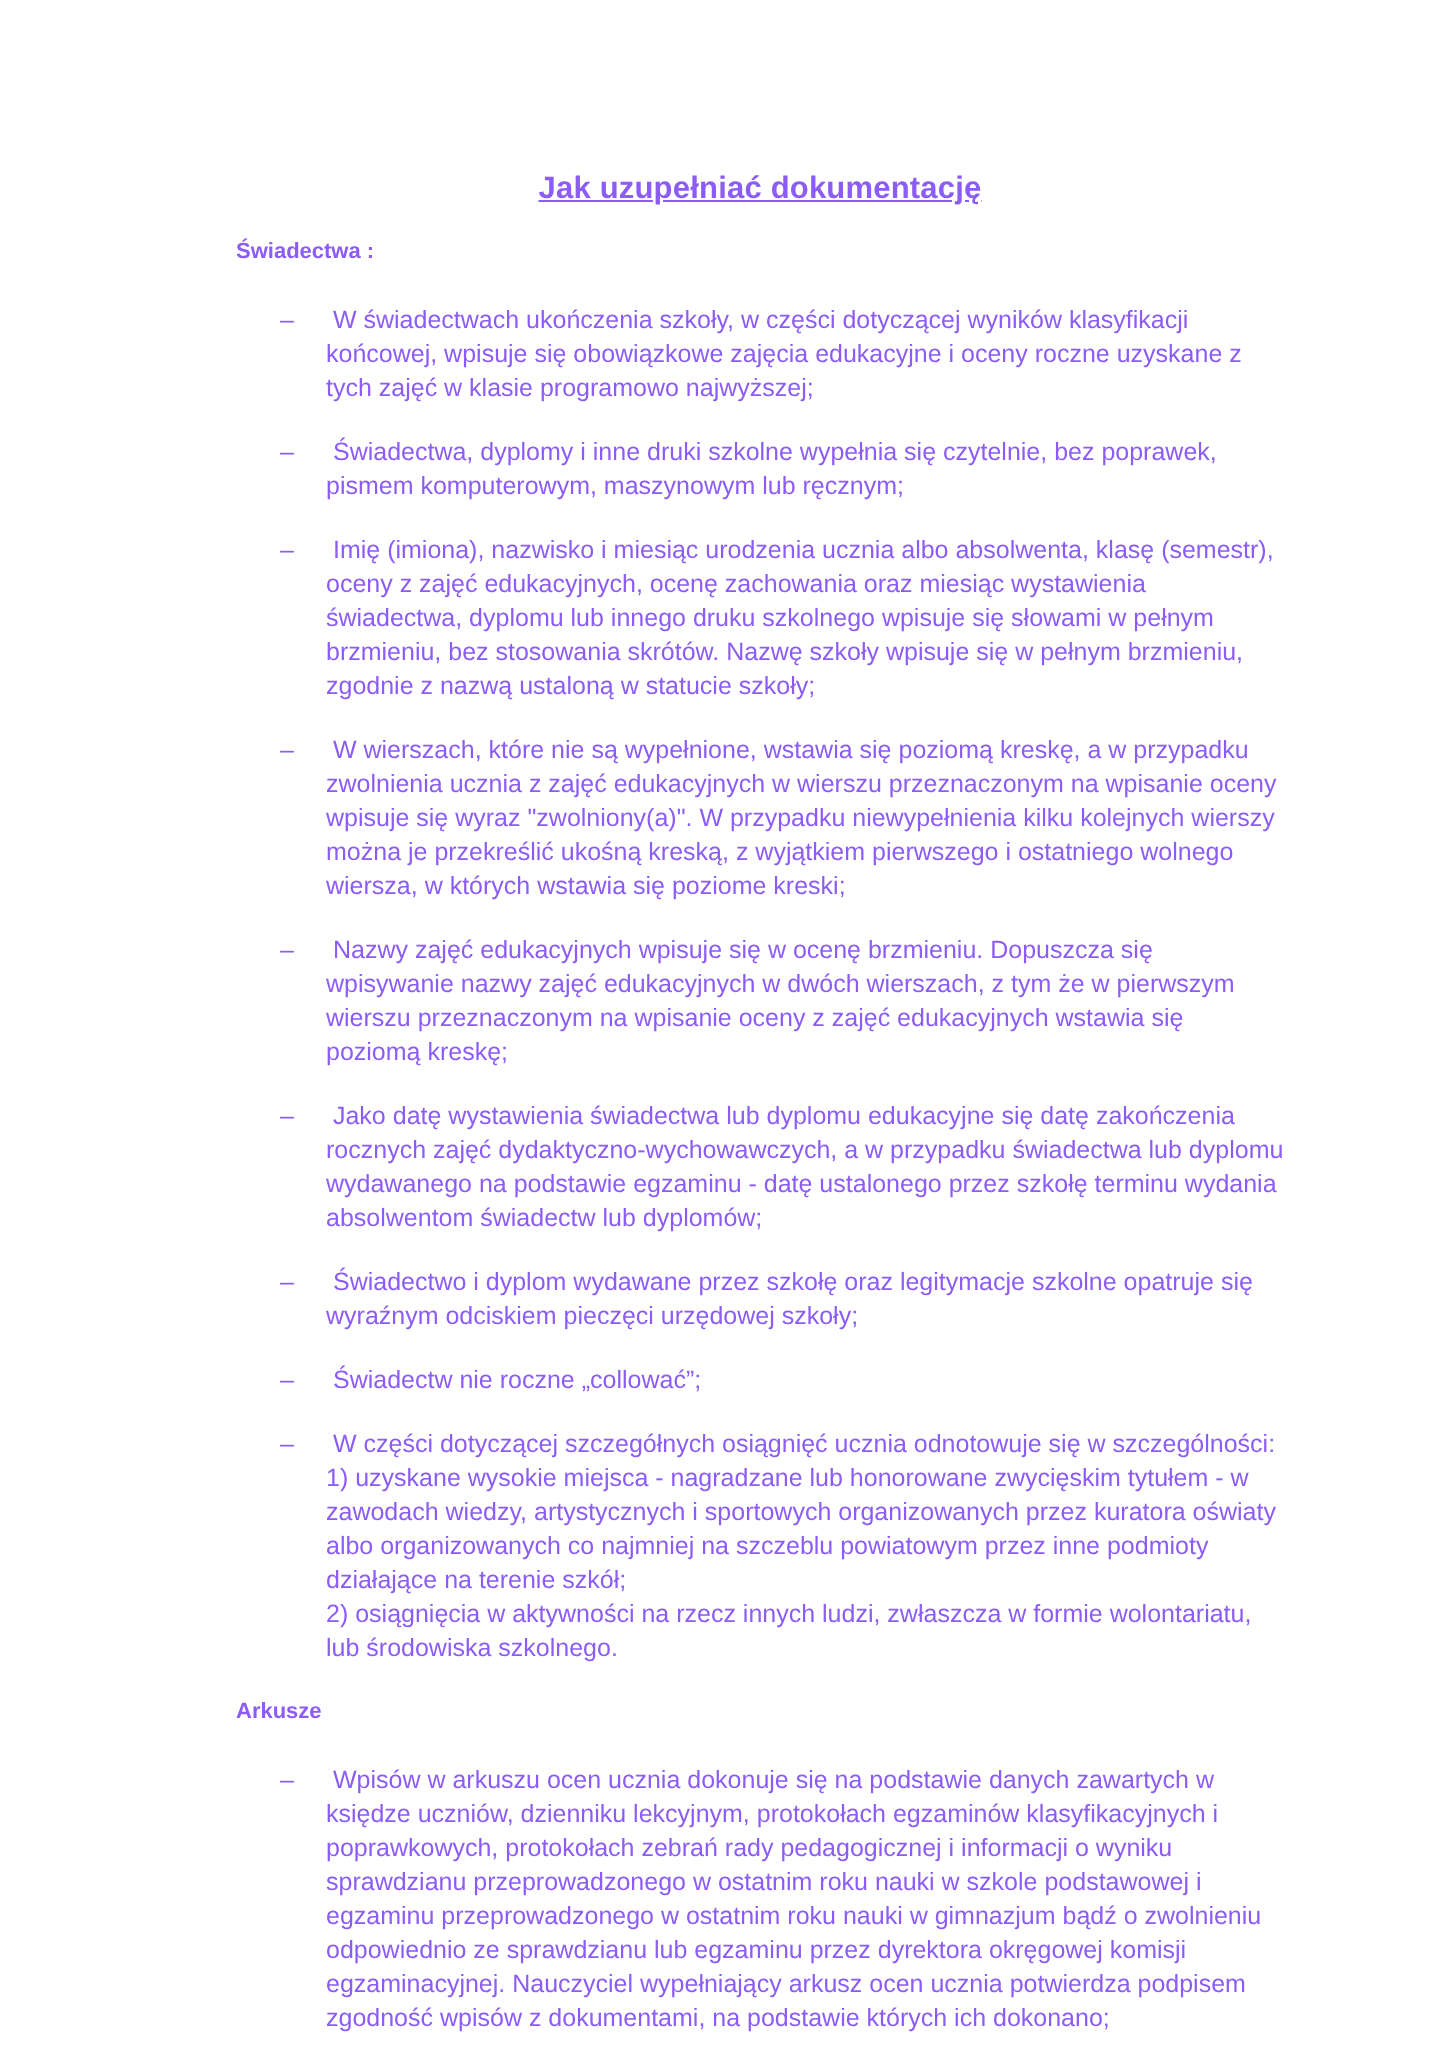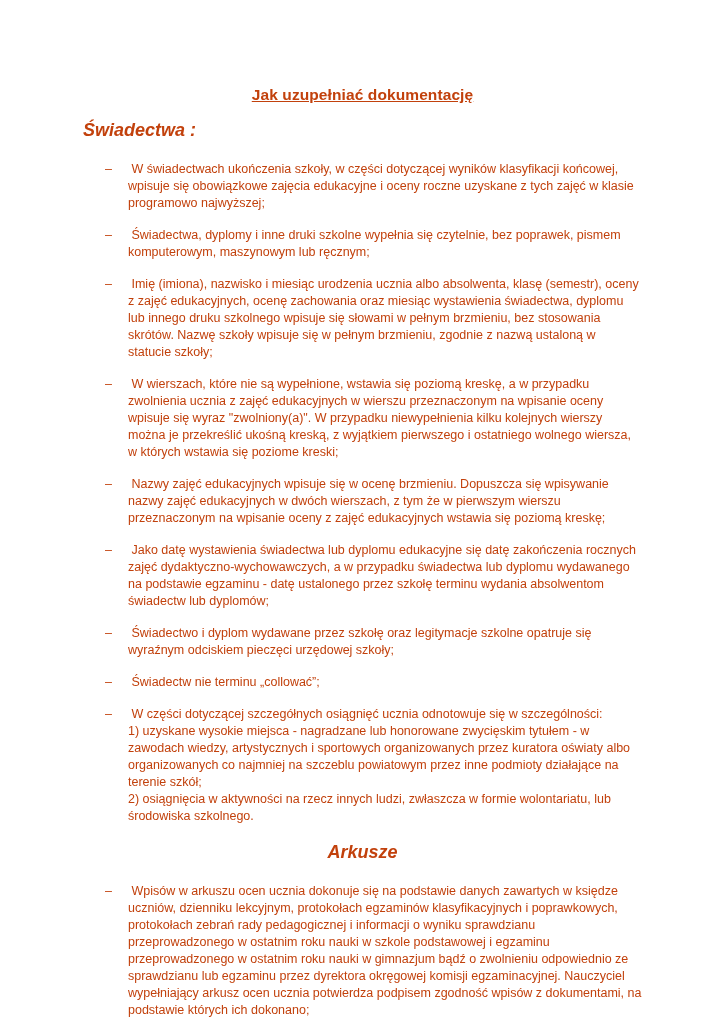--- a/index.html
+++ b/index.html
@@ -6,43 +6,41 @@
     margin: 0;
     padding: 0;
     background: #ffffff;
   }
   .page {
     position: relative;
     width: 725px;
     height: 1024px;
     margin: 0 auto;
     background: #ffffff;
-    color: #c2410c;
+    color: #8b5cf6;
     font-family: "Liberation Sans", sans-serif;
     overflow: hidden;
     box-sizing: border-box;
-    padding: 86px 83px 0 83px;
+    padding: 86px 83px 0 118px;
   }
   .doc-title {
     margin: 0 0 16px 0;
     text-align: center;
     font-size: 15.5px;
     font-weight: bold;
     text-decoration: underline;
     letter-spacing: 0.1px;
   }
   .section-heading {
     margin: 0 0 20px 0;
-    font-size: 18px;
+    font-size: 11px;
     font-weight: bold;
-    font-style: italic;
   }
   .section-heading.second {
     margin-top: 12px;
-    text-align: center;
   }
   ul.doc-list {
     list-style: none;
     margin: 0 0 0 22px;
     padding: 0;
   }
   ul.doc-list li {
     display: flex;
     align-items: flex-start;
     margin: 0 0 15px 0;
@@ -94,21 +92,21 @@
       <li>
         <span class="bullet-marker">–</span>
         <span class="bullet-text"> Jako datę wystawienia świadectwa lub dyplomu edukacyjne się datę zakończenia rocznych zajęć dydaktyczno-wychowawczych, a w przypadku świadectwa lub dyplomu wydawanego na podstawie egzaminu - datę ustalonego przez szkołę terminu wydania absolwentom świadectw lub dyplomów;</span>
       </li>
       <li>
         <span class="bullet-marker">–</span>
         <span class="bullet-text"> Świadectwo i dyplom wydawane przez szkołę oraz legitymacje szkolne opatruje się wyraźnym odciskiem pieczęci urzędowej szkoły;</span>
       </li>
       <li>
         <span class="bullet-marker">–</span>
-        <span class="bullet-text"> Świadectw nie terminu „collować”;</span>
+        <span class="bullet-text"> Świadectw nie roczne „collować”;</span>
       </li>
       <li>
         <span class="bullet-marker">–</span>
         <span class="bullet-text"> W części dotyczącej szczegółnych osiągnięć ucznia odnotowuje się w szczególności:
 1) uzyskane wysokie miejsca - nagradzane lub honorowane zwycięskim tytułem - w zawodach wiedzy, artystycznych i sportowych organizowanych przez kuratora oświaty albo organizowanych co najmniej na szczeblu powiatowym przez inne podmioty działające na terenie szkół;
 2) osiągnięcia w aktywności na rzecz innych ludzi, zwłaszcza w formie wolontariatu, lub środowiska szkolnego.</span>
       </li>
     </ul>
   </section>
 

